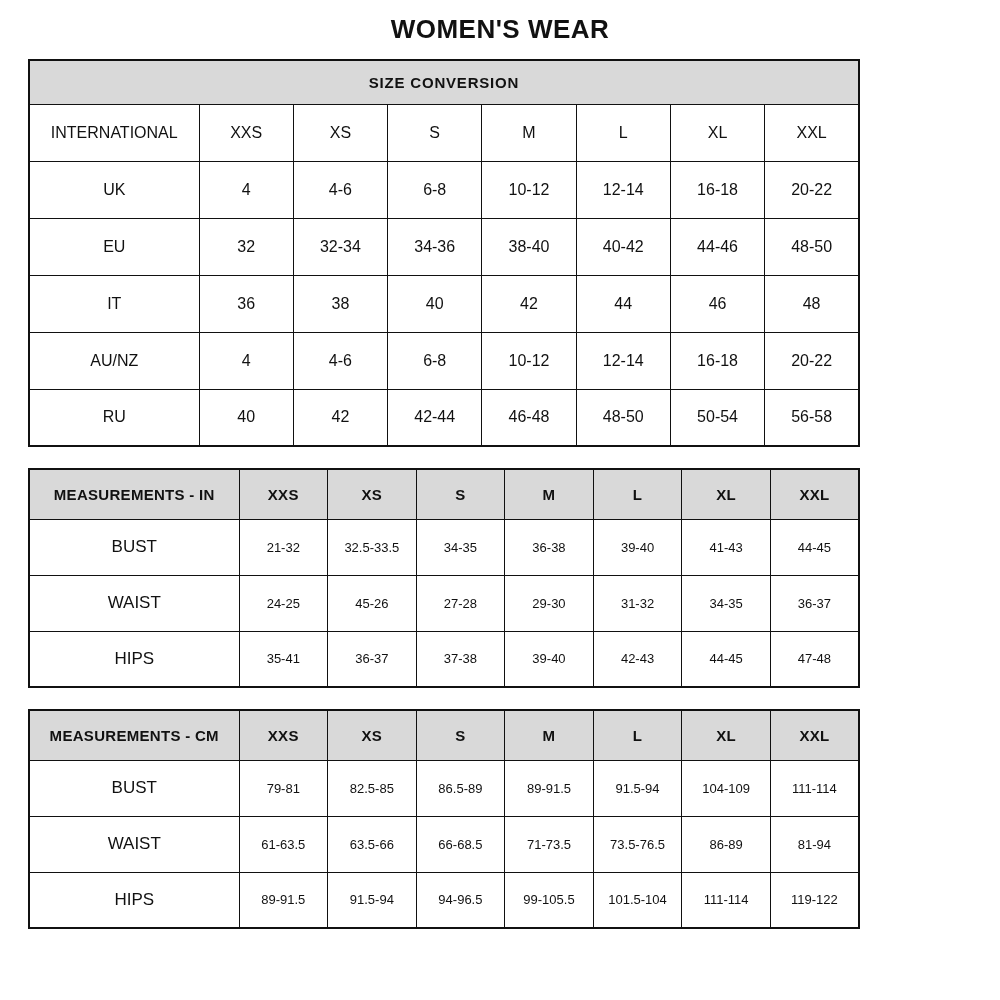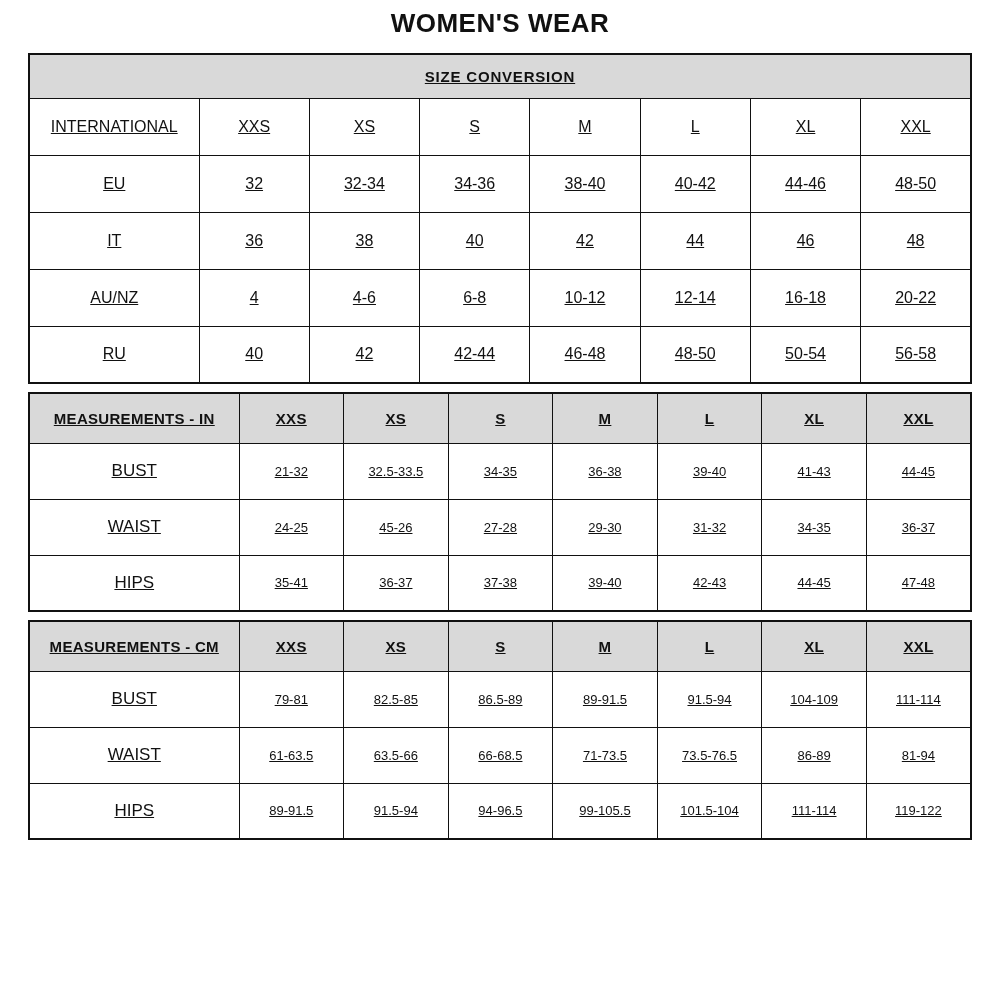--- a/index.html
+++ b/index.html
@@ -8,36 +8,35 @@
     padding: 0;
     background: #ffffff;
     width: 1000px;
     height: 1000px;
     font-family: "Liberation Sans", sans-serif;
     color: #111111;
   }
   .page {
     width: 1000px;
     height: 1000px;
-    padding: 2px 28px 16px;
+    padding: 8px 28px 16px;
     overflow: hidden;
   }
   .title {
     text-align: center;
     font-weight: bold;
     font-size: 26px;
     letter-spacing: 0.5px;
     margin: 6px 0 14px;
   }
   table {
     border-collapse: collapse;
-    width: 944px;
+    width: 832px;
     table-layout: fixed;
-    margin: 0 0 8px 0;
-    text-decoration: underline;
+    margin: 0 0 21px 0;
   }
   td {
     border: 1.5px solid var(--border, #111111);
     text-align: center;
     vertical-align: middle;
     padding: 2px 4px;
     overflow: hidden;
     white-space: nowrap;
   }
   table { border: 2px solid var(--border, #111111); }
@@ -84,20 +83,30 @@
     </tr>
     <tr>
       <td>INTERNATIONAL</td>
       <td>XXS</td>
       <td>XS</td>
       <td>S</td>
       <td>M</td>
       <td>L</td>
       <td>XL</td>
       <td>XXL</td>
+    </tr>
+    <tr>
+      <td class="row-label">UK</td>
+      <td>4</td>
+      <td>4-6</td>
+      <td>6-8</td>
+      <td>10-12</td>
+      <td>12-14</td>
+      <td>16-18</td>
+      <td>20-22</td>
     </tr>
     <tr>
       <td class="row-label">EU</td>
       <td>32</td>
       <td>32-34</td>
       <td>34-36</td>
       <td>38-40</td>
       <td>40-42</td>
       <td>44-46</td>
       <td>48-50</td>

